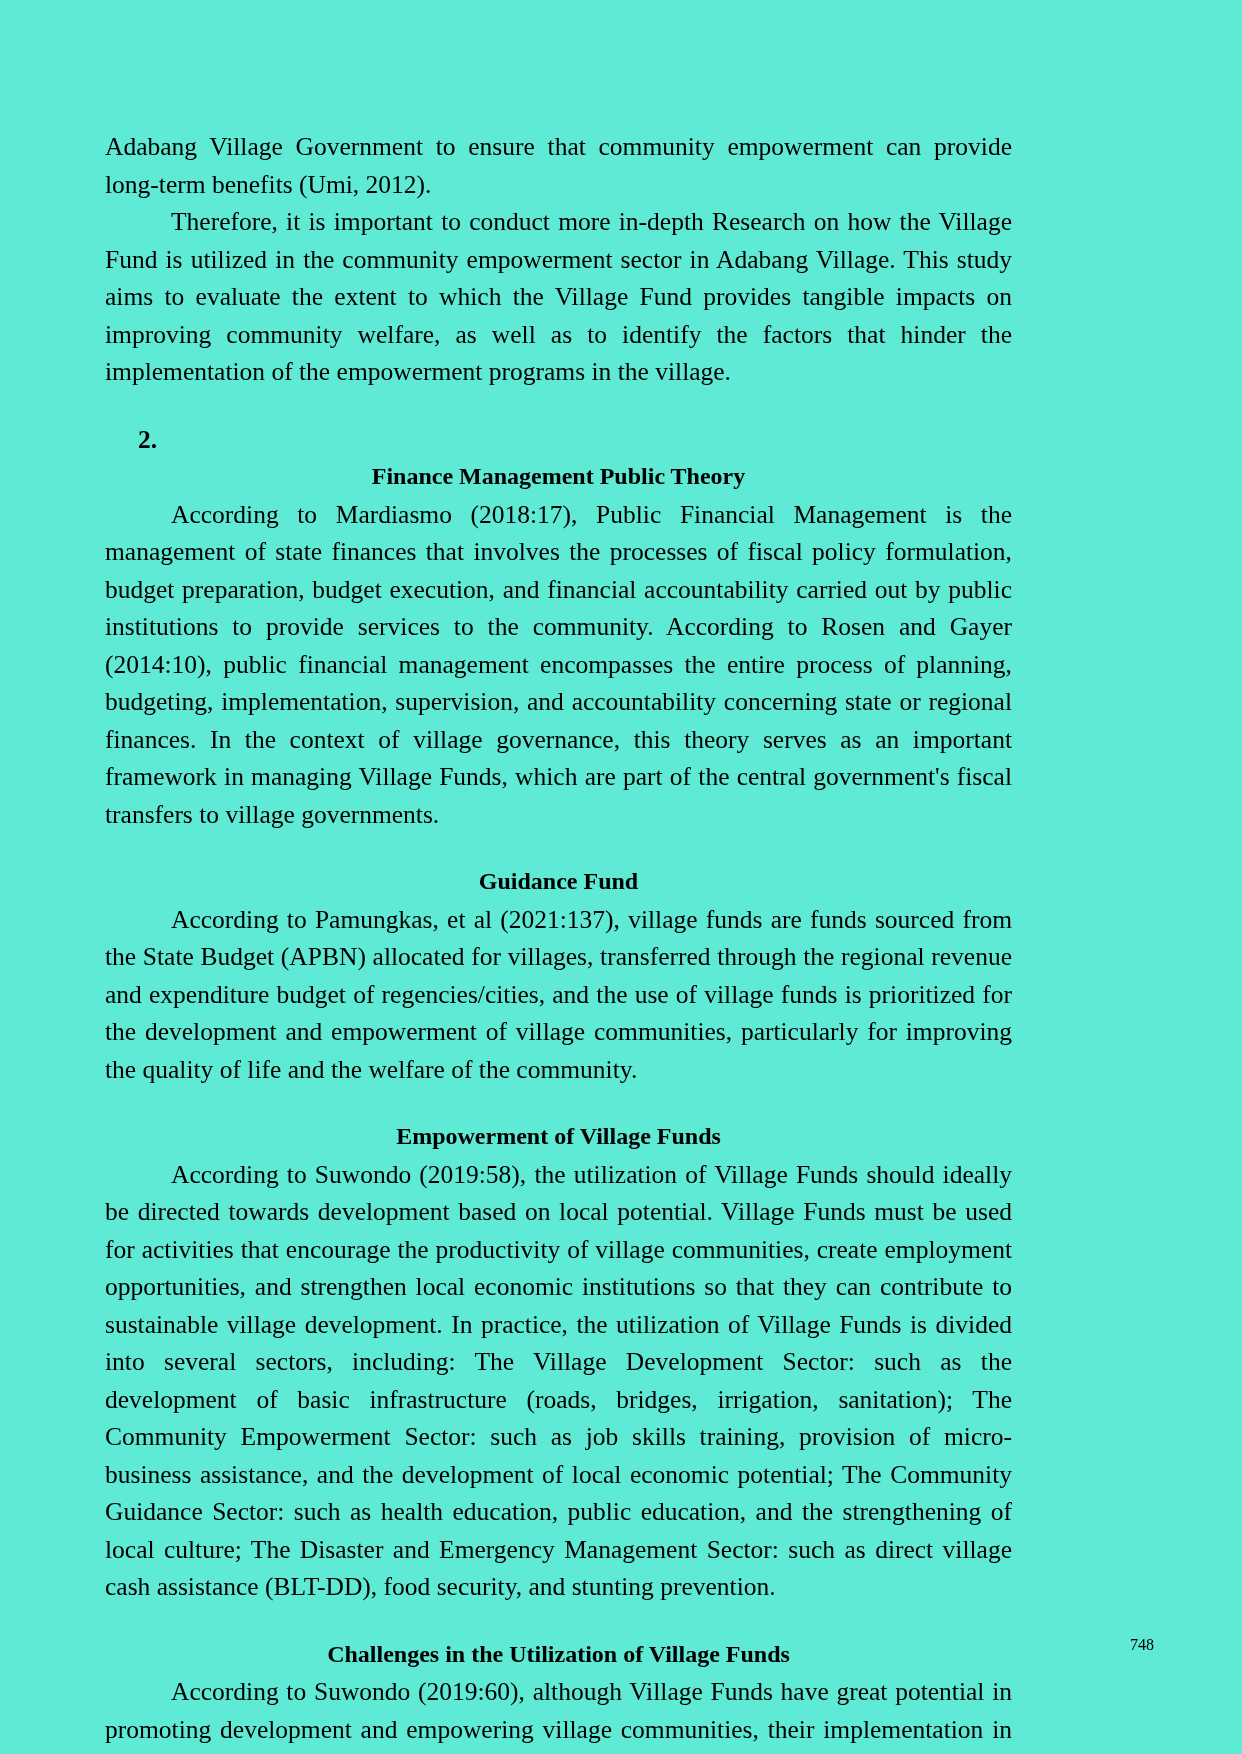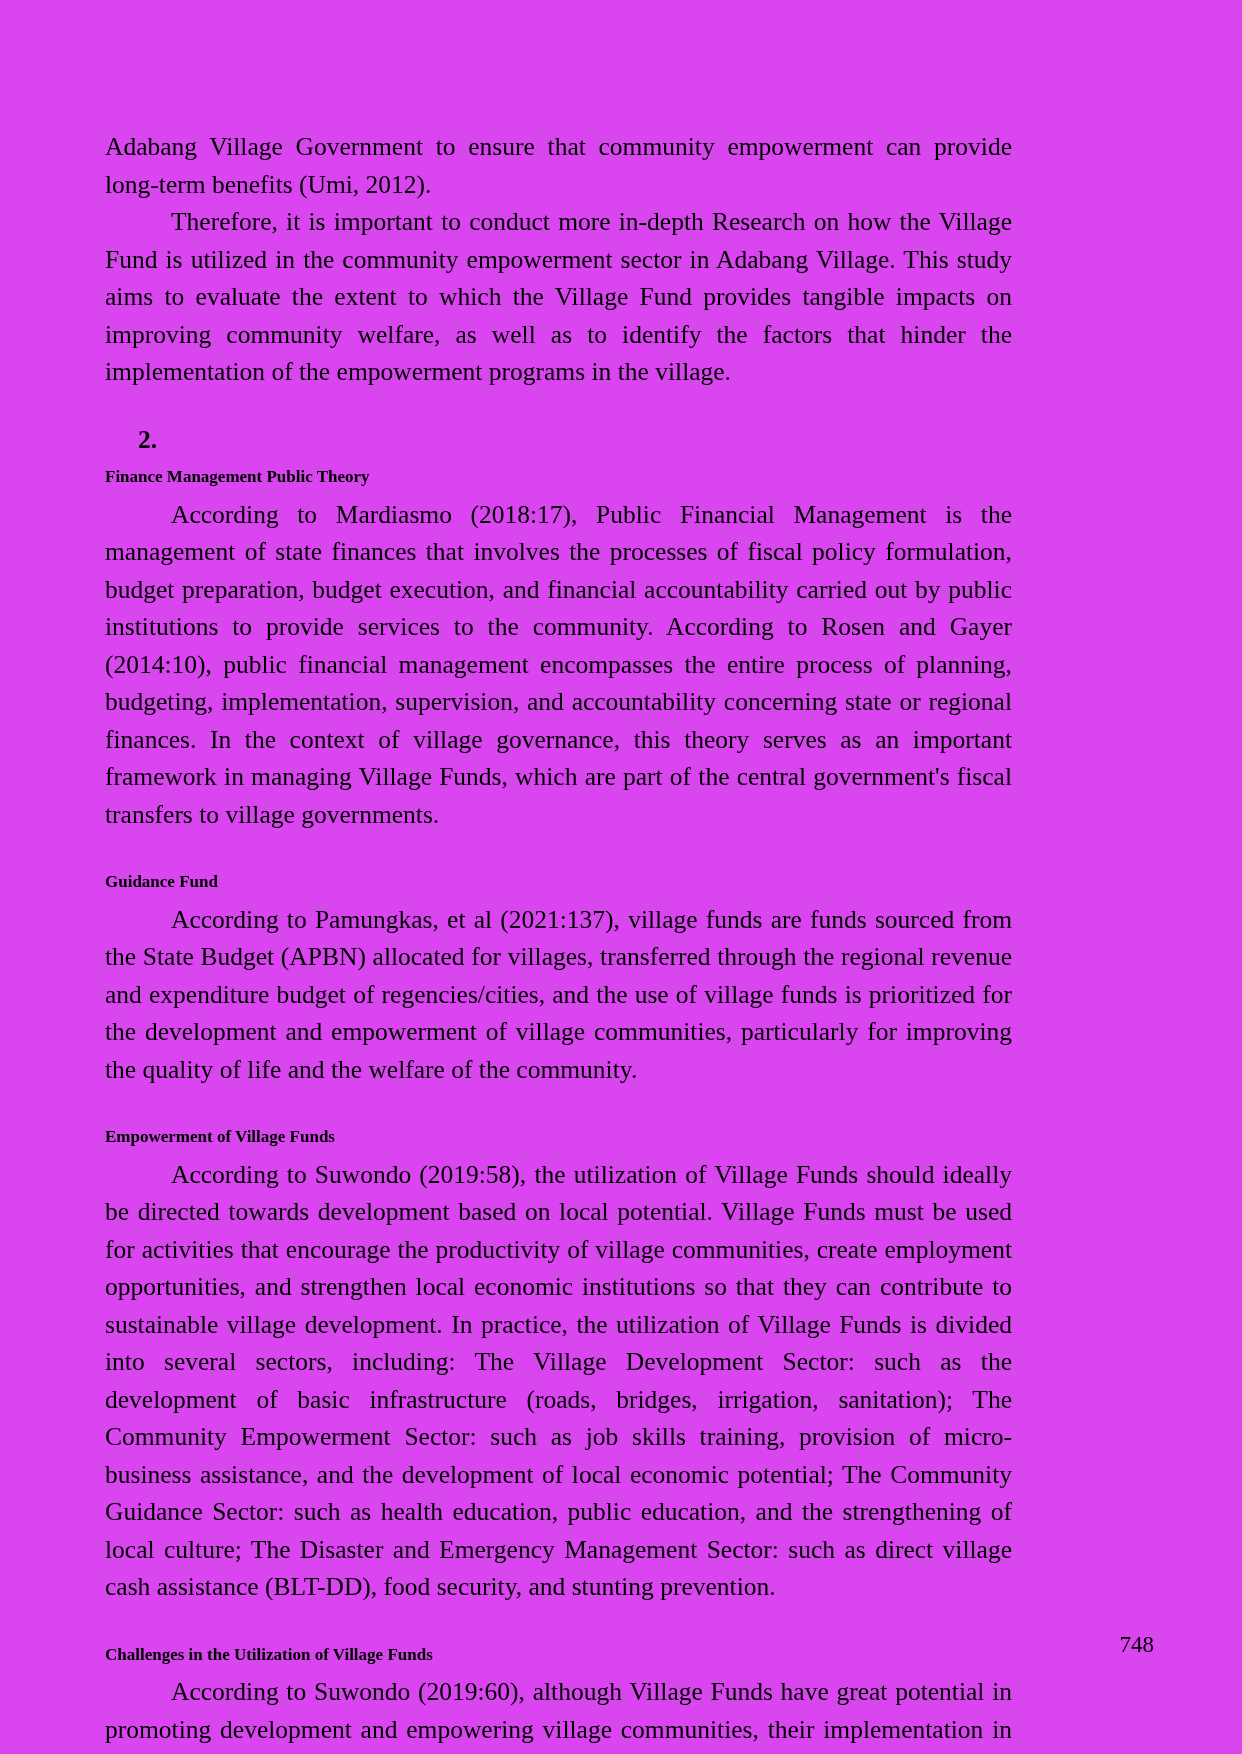--- a/index.html
+++ b/index.html
@@ -10,21 +10,21 @@
   }
   body {
     font-family: "Liberation Serif", "DejaVu Serif", serif;
     color: #000000;
   }
   .page {
     position: relative;
     width: 1242px;
     height: 1754px;
     margin: 0 auto;
-    background: #d946ef;
+    background: #5eead4;
     overflow: hidden;
     box-sizing: border-box;
   }
   .content {
     position: absolute;
     left: 105px;
     top: 128px;
     width: 907px;
   }
   p.body-text {
@@ -49,32 +49,32 @@
     display: flex;
     gap: 0;
   }
   .section-number-heading .num {
     display: inline-block;
     width: 40px;
     flex: 0 0 40px;
   }
   h3.sub-heading {
     margin: 0;
-    font-size: 17px;
+    font-size: 24px;
     line-height: 37.5px;
     font-weight: bold;
-    text-align: left;
+    text-align: center;
   }
   .gap-medium { height: 30px; }
   .gap-heading-top { height: 30px; }
   .page-number {
     position: absolute;
     right: 88px;
     top: 1632px;
-    font-size: 23px;
+    font-size: 16px;
     line-height: 26px;
     text-align: right;
     color: #000000;
   }
 </style>
 </head>
 <body>
 
 <div class="page">
   <div class="content">

